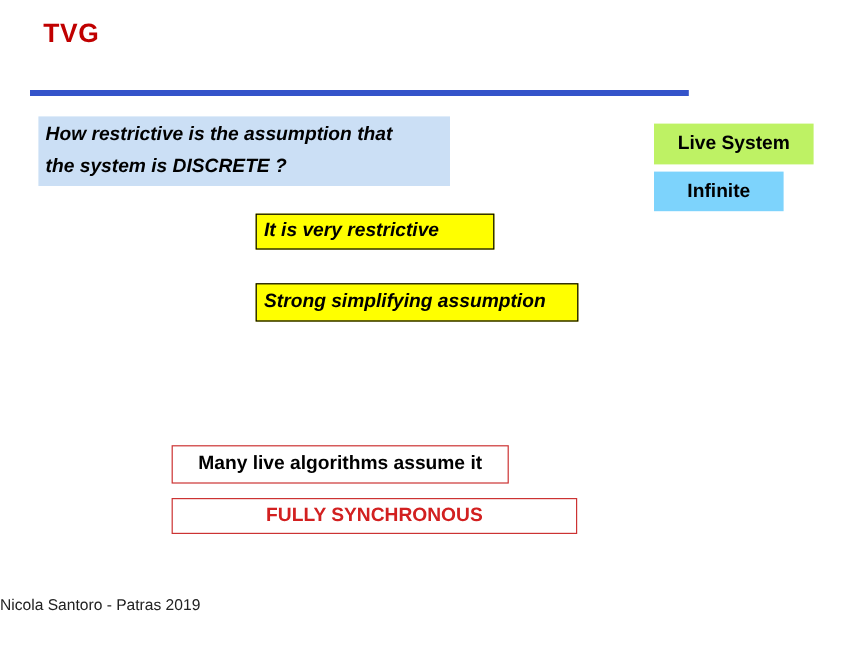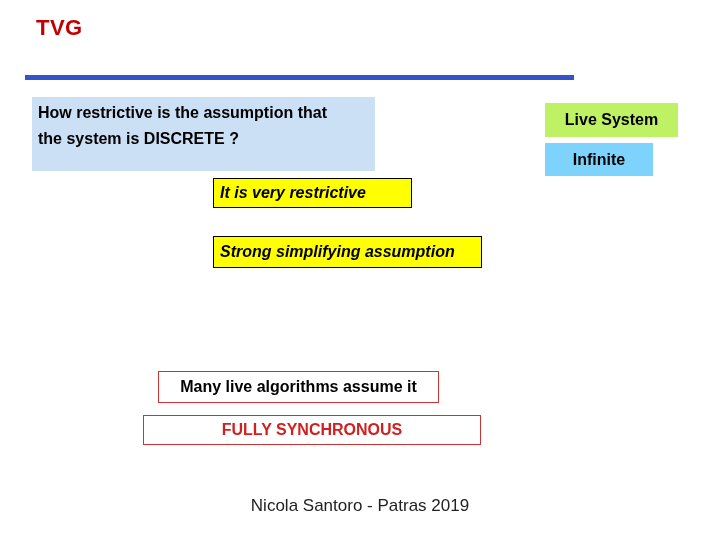--- a/index.html
+++ b/index.html
@@ -39,25 +39,26 @@
     box-sizing: border-box;
     font-weight: bold;
     font-size: 16px;
     color: #000000;
     white-space: nowrap;
   }
   .question {
     left: 32px;
     top: 97px;
     width: 343px;
-    height: 74px;
+    height: 58px;
     background: #CBDFF5;
     padding: 3px 0 0 6px;
     line-height: 26px;
     white-space: normal;
+    font-style: italic;
   }
   .live {
     left: 545px;
     top: 103px;
     width: 133px;
     height: 34px;
     background: #bef264;
     text-align: center;
     line-height: 34px;
   }
@@ -77,29 +78,29 @@
     font-style: italic;
   }
   .st-1 { left: 213px; top: 178px; width: 199px; height: 30px; line-height: 28px; }
   .st-2 { left: 213px; top: 236px; width: 269px; height: 32px; line-height: 30px; }
   .st-3 { left: 213px; top: 295px; width: 330px; height: 33px; line-height: 31px; }
   .note {
     background: #ffffff;
     border: 1px solid #CC3333;
     text-align: center;
   }
-  .note-1 { left: 158px; top: 371px; width: 281px; height: 32px; line-height: 30px; color: #000000; }
+  .note-1 { left: 143px; top: 371px; width: 281px; height: 32px; line-height: 30px; color: #000000; }
   .note-2 { left: 143px; top: 415px; width: 338px; height: 30px; line-height: 28px; color: #D22020; }
   .footer {
     position: absolute;
     left: 0;
     right: 0;
     top: 496px;
-    text-align: center;
-    font-size: 17px;
+    text-align: left;
+    font-size: 13px;
     color: #222222;
     font-weight: normal;
   }
 </style>
 </head>
 <body>
 
 <div class="slide">
 
   <h1 class="title">TVG</h1>

